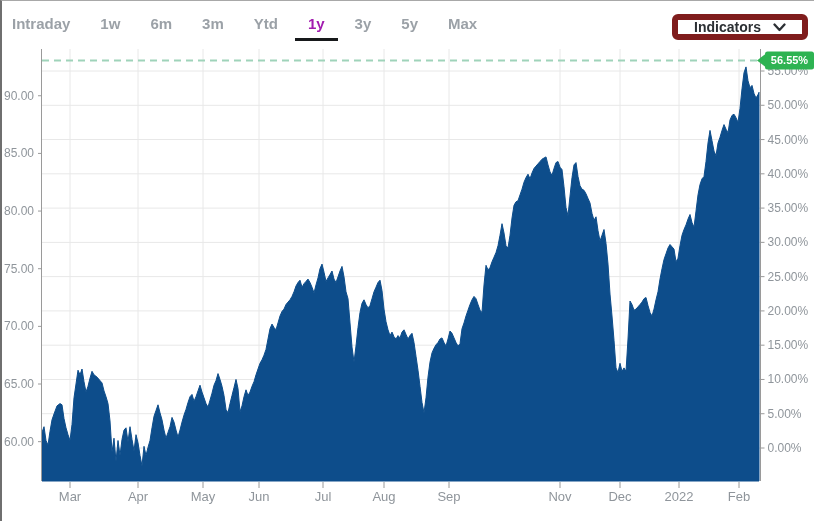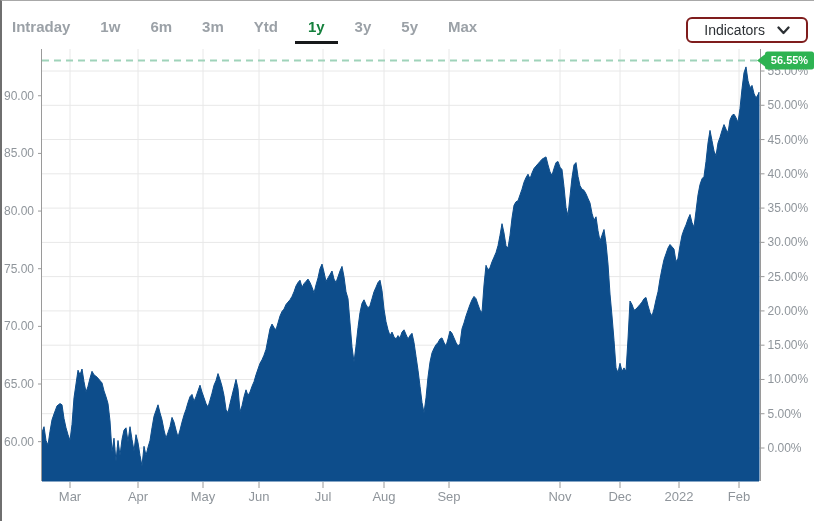--- a/index.html
+++ b/index.html
@@ -3,39 +3,39 @@
 <meta charset="utf-8">
 <style>
   * { box-sizing: border-box; margin: 0; padding: 0; }
   html,body { background:#fff; }
   body { font-family:"Liberation Sans", sans-serif; }
   .app {
     position:relative; width:814px; height:521px; background:#fff; overflow:hidden;
     border-top:1px solid #a8a8a8; border-left:2px solid #6f6f6f;
   }
   .toolbar {
-    position:relative; z-index:2; display:flex; align-items:flex-start;
-    padding:18px 6px 0 10px; height:44px;
+    position:relative; z-index:2; display:flex; align-items:center;
+    padding:10px 6px 0 10px; height:44px;
   }
   .range-tabs { display:flex; column-gap:30px; align-items:flex-start; }
   .tab {
     position:relative; background:none; border:none; cursor:pointer;
     font-family:"Liberation Sans", sans-serif; font-size:15px; font-weight:600;
     color:#9ba1a7; padding:0 0 9px 0; line-height:16px;
   }
-  .tab.active { color:#15803d; }
+  .tab.active { color:#a21caf; }
   .tab.active::after {
     content:""; position:absolute; left:-13px; right:-13px; bottom:0;
     height:3px; background:#17191b;
   }
   .toolbar-buttons { margin-left:auto; display:flex; gap:10px; margin-top:-2px; }
   .dropdown-btn {
     display:flex; align-items:center; gap:12px; height:26px; padding:0 16px;
-    background:#fff; border:2px solid #7f1d1d; border-radius:6px; cursor:pointer;
-    font-family:"Liberation Sans", sans-serif; font-size:14px; font-weight:400; color:#2c3034;
+    background:#fff; border:6px solid #7f1d1d; border-radius:6px; cursor:pointer;
+    font-family:"Liberation Sans", sans-serif; font-size:14px; font-weight:700; color:#2c3034;
   }
   .chev { display:inline-flex; color:#2c3034; }
   svg.chart { position:absolute; left:0; top:0; z-index:1; }
   .ax { font-family:"Liberation Sans", sans-serif; font-size:12px; fill:#8f959b; }
   .mon { font-family:"Liberation Sans", sans-serif; font-size:13px; fill:#8f959b; }
   .badge-txt { font-family:"Liberation Sans", sans-serif; font-size:11px; font-weight:bold; fill:#ffffff; }
 </style>
 </head>
 <body>
 

